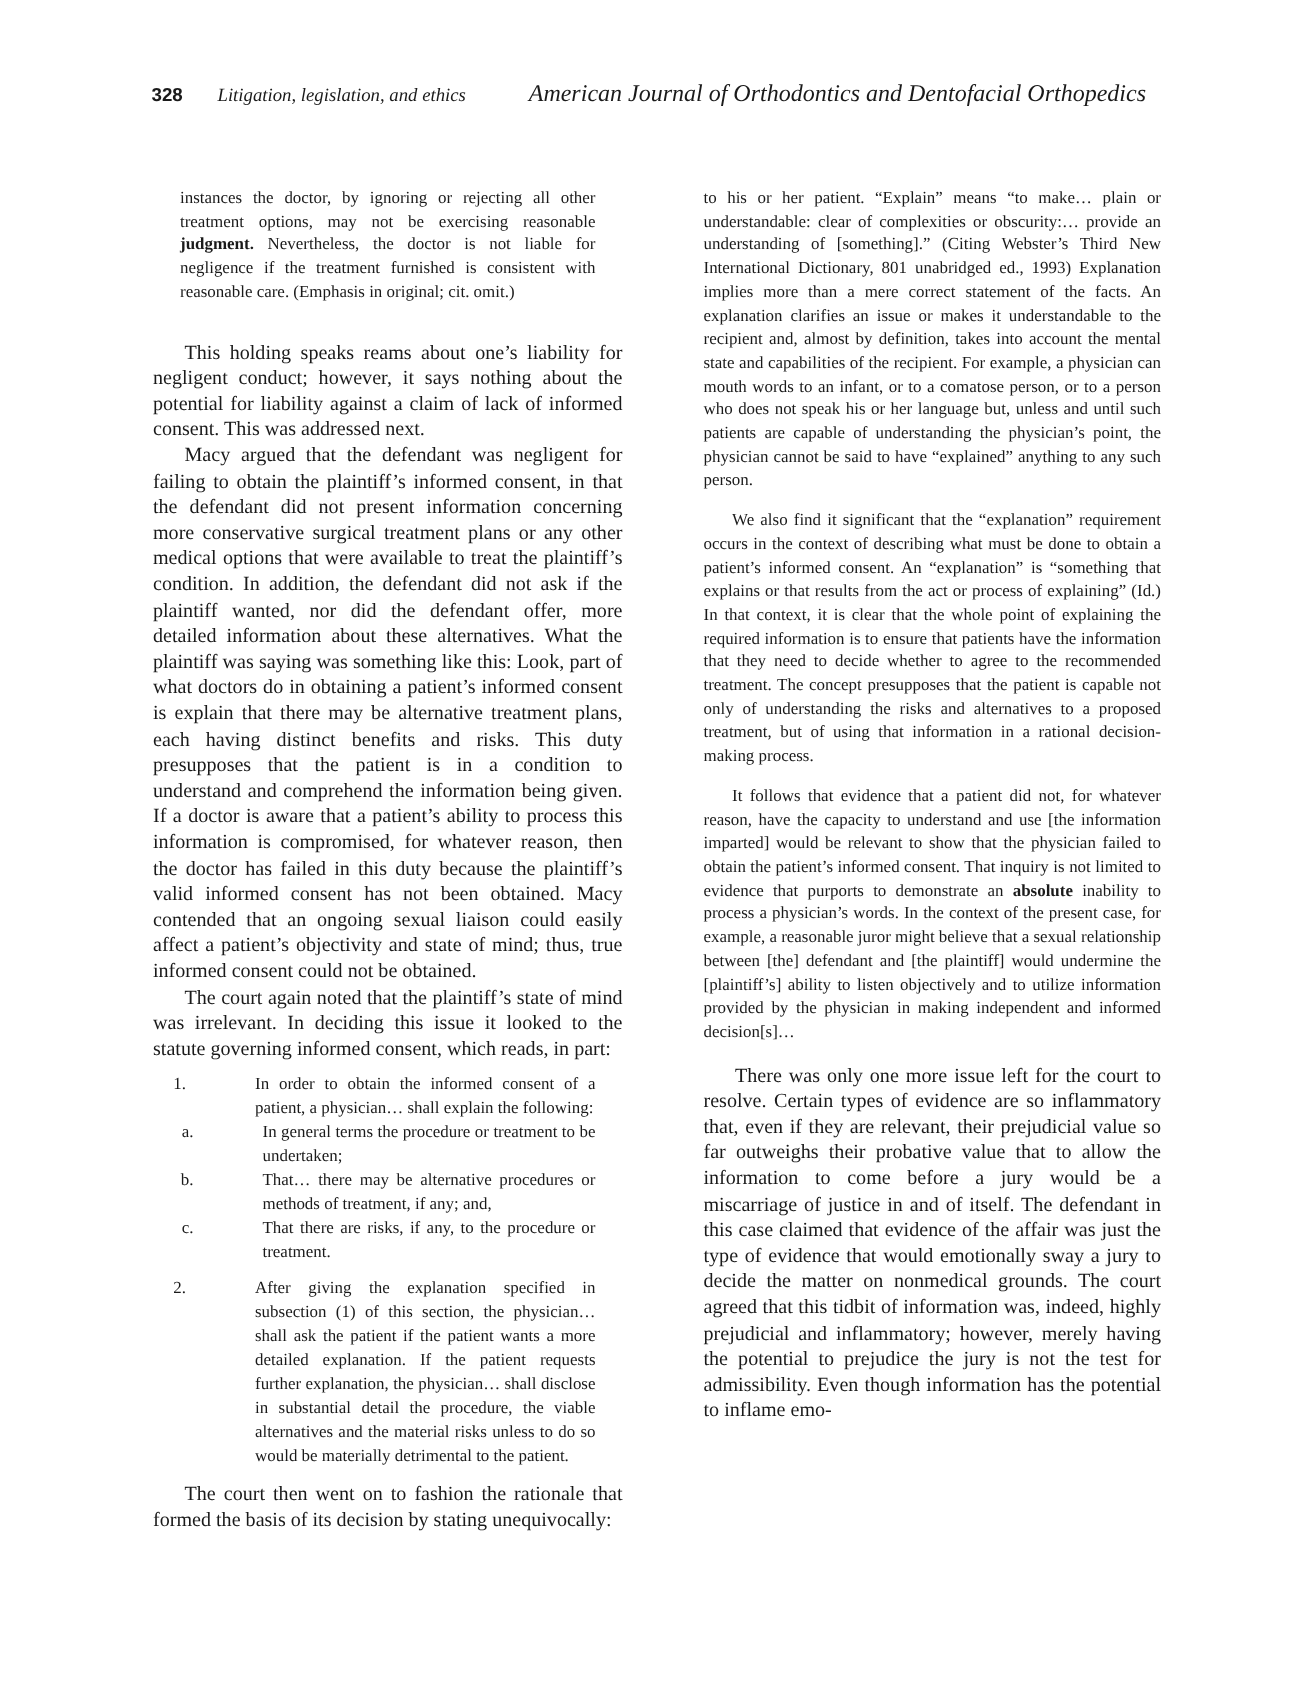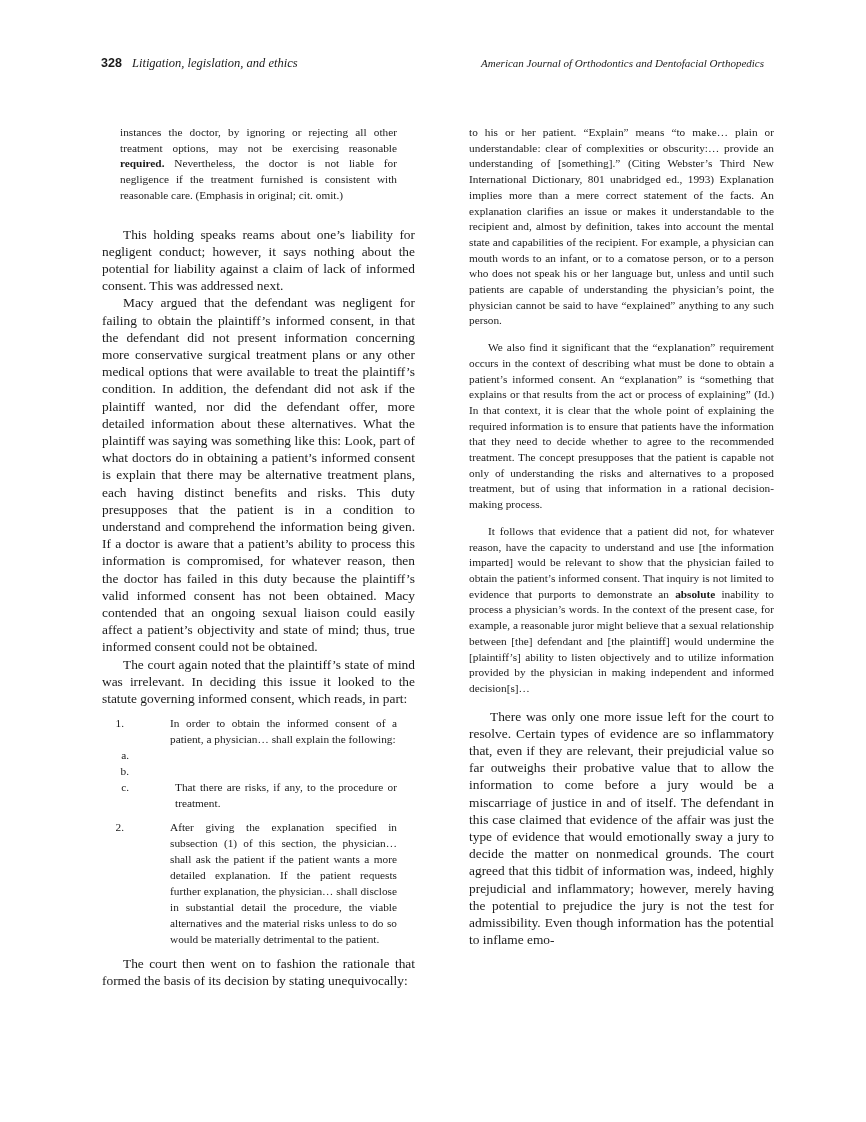--- a/index.html
+++ b/index.html
@@ -1,20 +1,20 @@
 <!DOCTYPE html>
 <html><head>
 <meta charset="utf-8">
 <style>
   html, body { margin: 0; padding: 0; background: #ffffff; }
   body { width: 866px; height: 1122px; position: relative; overflow: hidden; font-family: "Liberation Serif", serif; color: #1a1a1a; }
   .hdr-left { position: absolute; left: 101px; top: 56px; font-size: 12.5px; white-space: nowrap; }
-  .hdr-left .pg { font-family: "Liberation Sans", sans-serif; font-weight: bold; font-size: 12.5px; margin-right: 7px; }
+  .hdr-left .pg { font-family: "Liberation Sans", sans-serif; font-weight: bold; font-size: 12.5px; margin-right: 20px; }
   .hdr-left .sec { font-style: italic; font-family: Liberation Serif, serif; }
-  .hdr-right { position: absolute; right: 102px; top: 56px; text-align: right; font-style: italic; font-size: 11px; line-height: 14px; }
+  .hdr-right { position: absolute; right: 102px; top: 56px; text-align: right; font-style: italic; font-size: 16px; line-height: 14px; }
   .col { position: absolute; width: 313px; text-align: justify; }
   .col-left { left: 102px; top: 125px; }
   .col-right { left: 469px; top: 125px; width: 305px; }
   .quote { font-size: 11.3px; line-height: 15.7px; }
   .quote-indent { padding-left: 18px; padding-right: 18px; }
   .body { font-size: 13.4px; line-height: 17.2px; }
   p { margin: 0; }
   .ind { text-indent: 21px; }
   .qind { text-indent: 19px; }
   .gap-s { height: 8px; }
@@ -31,36 +31,38 @@
 
 <div class="hdr-left">
   <span class="pg">328</span>
   <span class="sec">Litigation, legislation, and ethics</span>
 </div>
 <div class="hdr-right">
   <div>American Journal of Orthodontics and Dentofacial Orthopedics</div>
 </div>
 
 <div class="col col-left">
-  <p class="quote quote-indent"><span>instances the doctor, by ignoring or rejecting all other treatment options, may not be exercising reasonable </span><b>required.</b><span> Nevertheless, the doctor is not liable for negligence if the treatment furnished is consistent with reasonable care. (Emphasis in original; cit. omit.)</span></p>
+  <p class="quote quote-indent"><span>instances the doctor, by ignoring or rejecting all other treatment options, may not be exercising reasonable </span><b>judgment.</b><span> Nevertheless, the doctor is not liable for negligence if the treatment furnished is consistent with reasonable care. (Emphasis in original; cit. omit.)</span></p>
   <div style="height:22px"></div>
   <p class="body ind">This holding speaks reams about one’s liability for negligent conduct; however, it says nothing about the potential for liability against a claim of lack of informed consent. This was addressed next.</p>
   <p class="body ind">Macy argued that the defendant was negligent for failing to obtain the plaintiff’s informed consent, in that the defendant did not present information concerning more conservative surgical treatment plans or any other medical options that were available to treat the plaintiff’s condition. In addition, the defendant did not ask if the plaintiff wanted, nor did the defendant offer, more detailed information about these alternatives. What the plaintiff was saying was something like this: Look, part of what doctors do in obtaining a patient’s informed consent is explain that there may be alternative treatment plans, each having distinct benefits and risks. This duty presupposes that the patient is in a condition to understand and comprehend the information being given. If a doctor is aware that a patient’s ability to process this information is compromised, for whatever reason, then the doctor has failed in this duty because the plaintiff’s valid informed consent has not been obtained. Macy contended that an ongoing sexual liaison could easily affect a patient’s objectivity and state of mind; thus, true informed consent could not be obtained.</p>
   <p class="body ind">The court again noted that the plaintiff’s state of mind was irrelevant. In deciding this issue it looked to the statute governing informed consent, which reads, in part:</p>
   <div class="gap-s"></div>
   <div class="stat">
     <div class="item">
       <span class="num">1.</span>
       <span class="txt">In order to obtain the informed consent of a patient, a physician… shall explain the following:</span>
     </div>
     <div class="item sub">
       <span class="num">a.</span>
+      <span class="txt">In general terms the procedure or treatment to be undertaken;</span>
     </div>
     <div class="item sub">
       <span class="num">b.</span>
+      <span class="txt">That… there may be alternative procedures or methods of treatment, if any; and,</span>
     </div>
     <div class="item sub">
       <span class="num">c.</span>
       <span class="txt">That there are risks, if any, to the procedure or treatment.</span>
     </div>
     <div class="gap-s"></div>
     <div class="item">
       <span class="num">2.</span>
       <span class="txt">After giving the explanation specified in subsection (1) of this section, the physician… shall ask the patient if the patient wants a more detailed explanation. If the patient requests further explanation, the physician… shall disclose in substantial detail the procedure, the viable alternatives and the material risks unless to do so would be materially detrimental to the patient.</span>
     </div>

